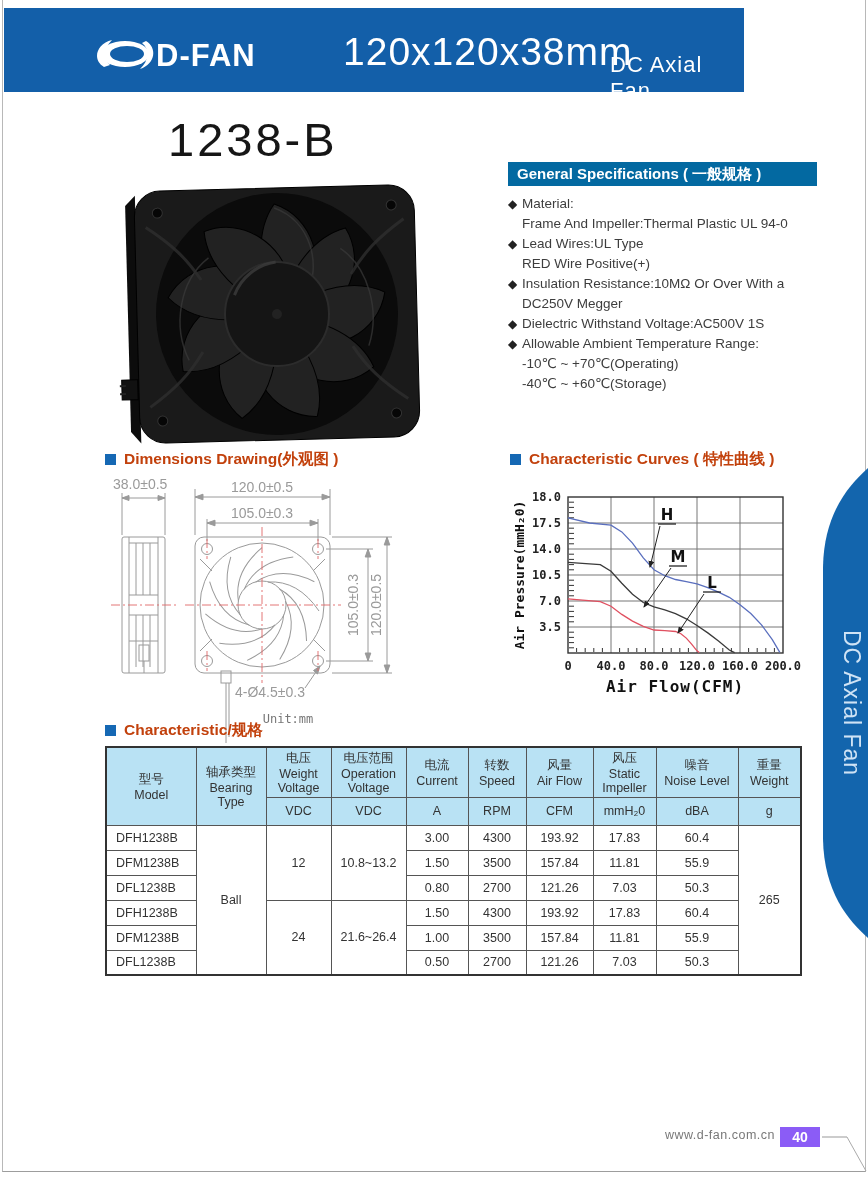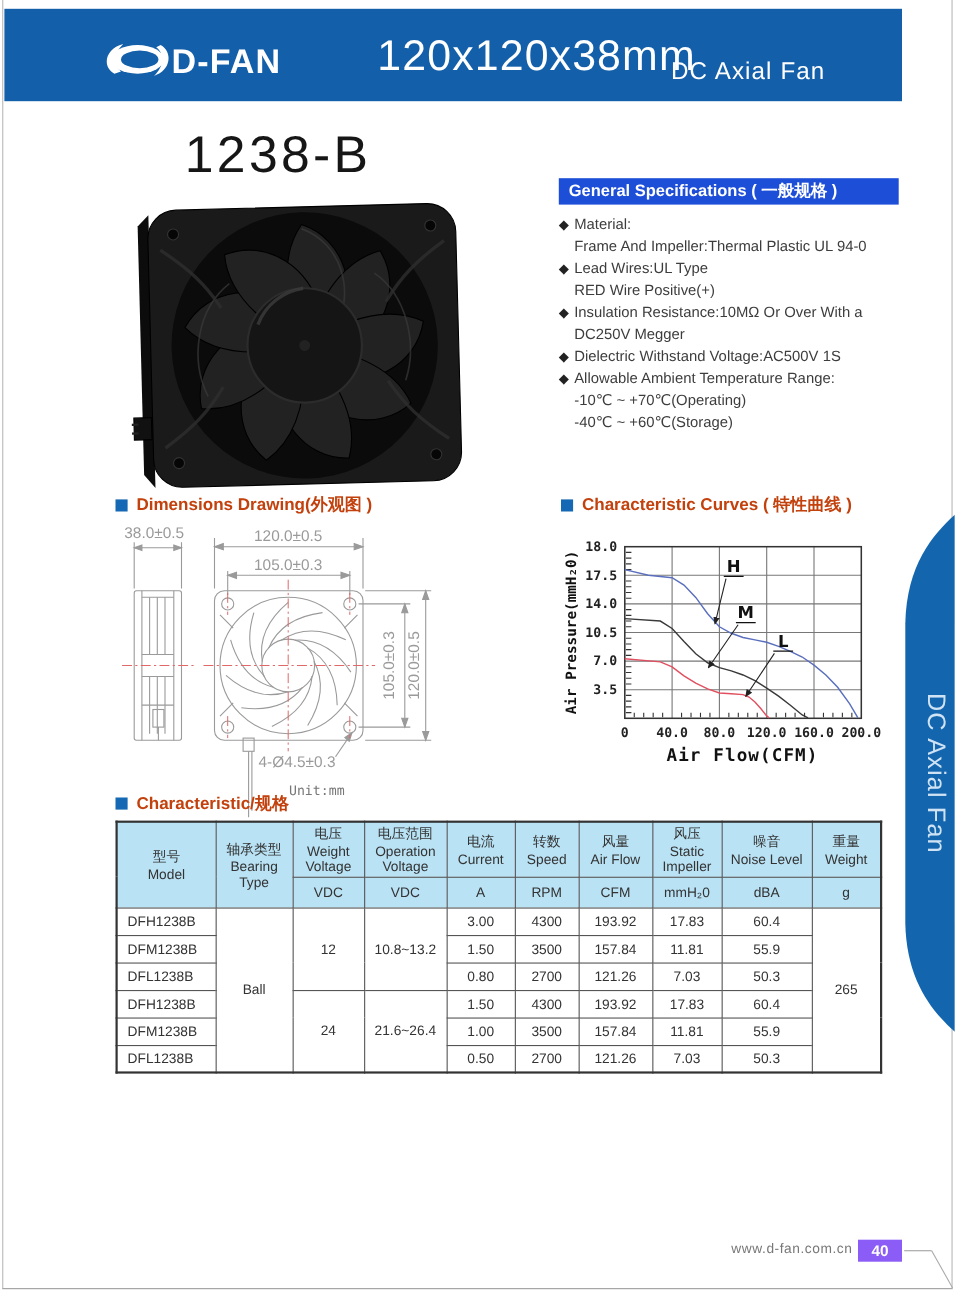--- a/index.html
+++ b/index.html
@@ -3,31 +3,31 @@
 <meta charset="utf-8">
 <style>
   html,body{margin:0;padding:0;}
   body{width:868px;height:1178px;position:relative;background:#fff;
        font-family:"Liberation Sans","DejaVu Sans",sans-serif;color:#333;overflow:hidden;}
   .abs{position:absolute;}
   
   .page-frame{left:2px;top:0;width:862px;height:1171px;
     border-left:1px solid #b8b8b8;border-right:1px solid #b8b8b8;border-bottom:1px solid #9d9d9d;}
   
-  .top-bar{left:4px;top:8px;width:816px;height:84px;background:#135fa9;}
+  .top-bar{left:4px;top:8px;width:740px;height:84px;background:#135fa9;}
   .brand-text{left:156px;top:38px;font-size:31px;font-weight:700;color:#fff;letter-spacing:1px;}
   .size-text{left:343px;top:30px;font-size:39px;font-weight:400;color:#fff;letter-spacing:1px;}
   .prod-text{left:610px;top:52px;font-size:22px;font-weight:400;color:#fff;letter-spacing:1px;}
   
   .model-title{left:168px;top:112px;font-size:47px;font-weight:400;color:#161616;letter-spacing:3px;}
   
   .sec-head{display:flex;align-items:center;gap:8px;font-size:15.5px;font-weight:600;color:#c2410c;}
   .blue-sq{width:11px;height:11px;background:#1568b4;display:inline-block;flex:0 0 auto;}
   
-  .gs-bar{left:508px;top:162px;width:300px;height:24px;background:#1d4ed8;color:#fff;
+  .gs-bar{left:508px;top:162px;width:300px;height:24px;background:#0369a1;color:#fff;
     font-size:15px;font-weight:600;line-height:24px;padding-left:9px;}
   .gs-list{left:508px;top:194px;width:345px;font-size:13.5px;color:#3d3d3d;line-height:20px;}
   .gs-line{white-space:nowrap;}
   .gs-b{display:inline-block;width:14px;font-size:12px;color:#222;}
   
   .dim-label{font:14px "Liberation Sans",sans-serif;fill:#9a9a9a;}
   .dim-mono{font:12px "DejaVu Sans Mono",monospace;fill:#777;}
   .grid{stroke:#777;stroke-width:1;}
   .axisbox{fill:none;stroke:#333;stroke-width:1.4;}
   .tick{stroke:#333;stroke-width:1;}

